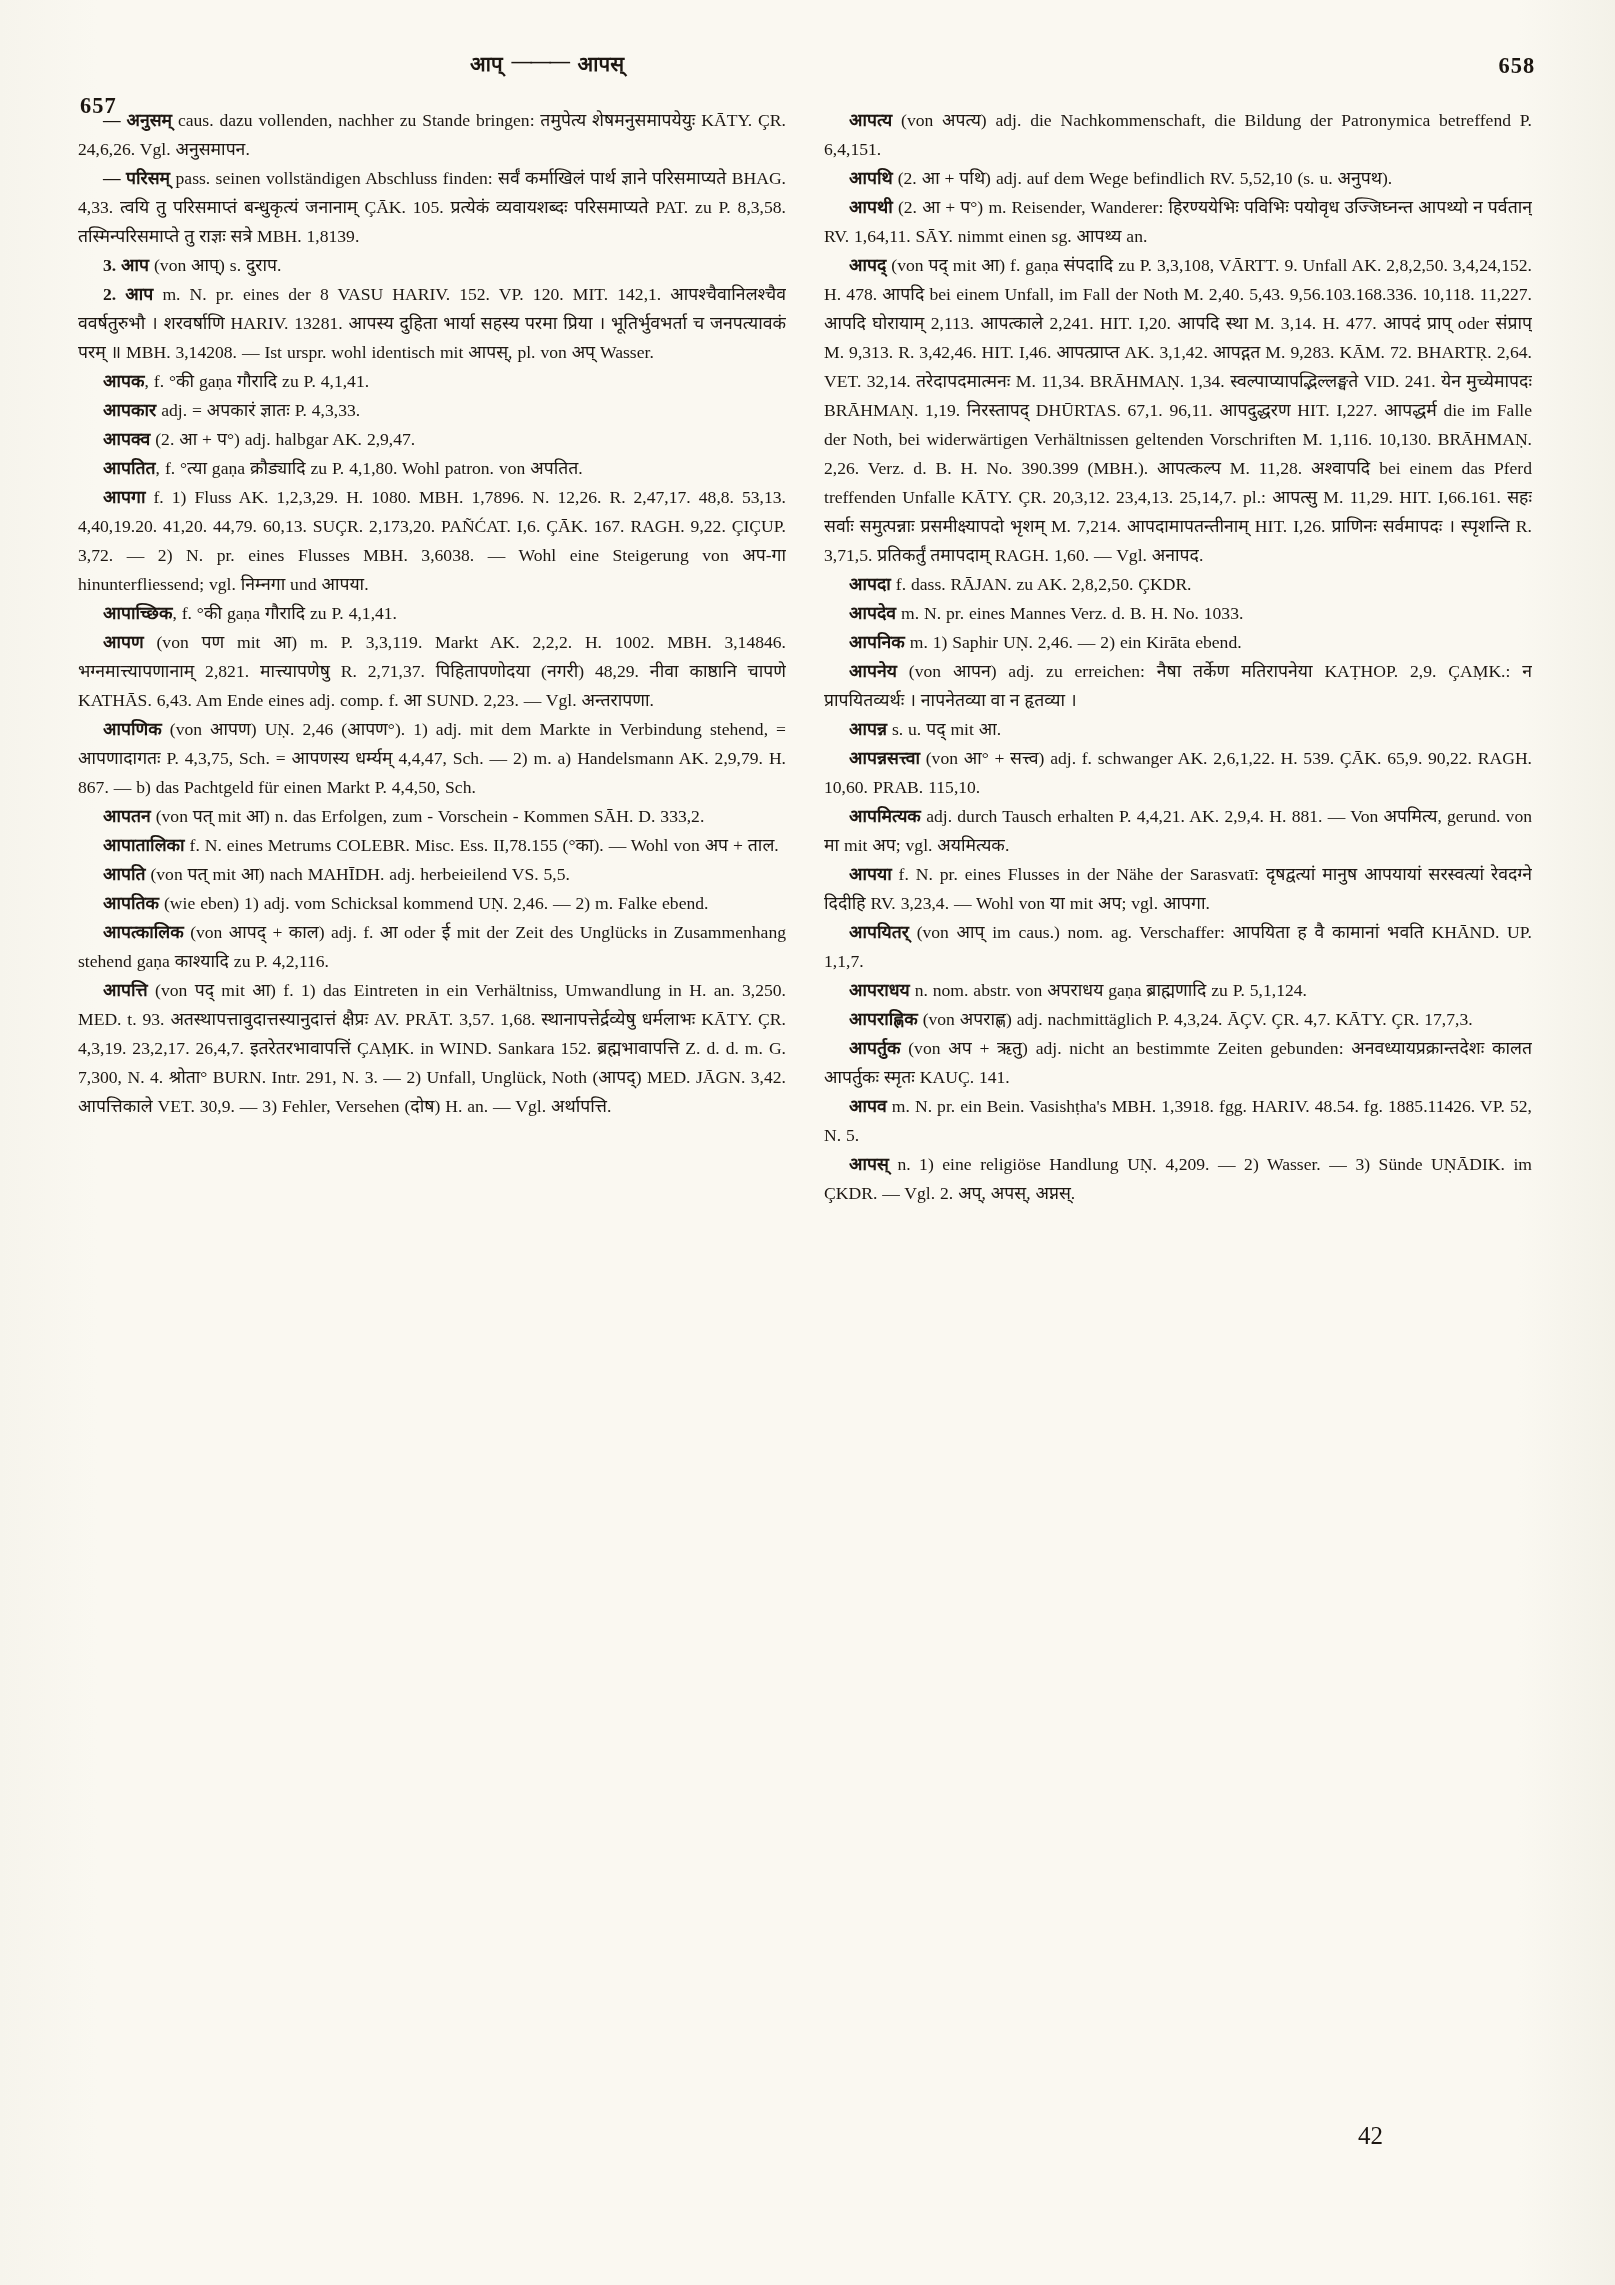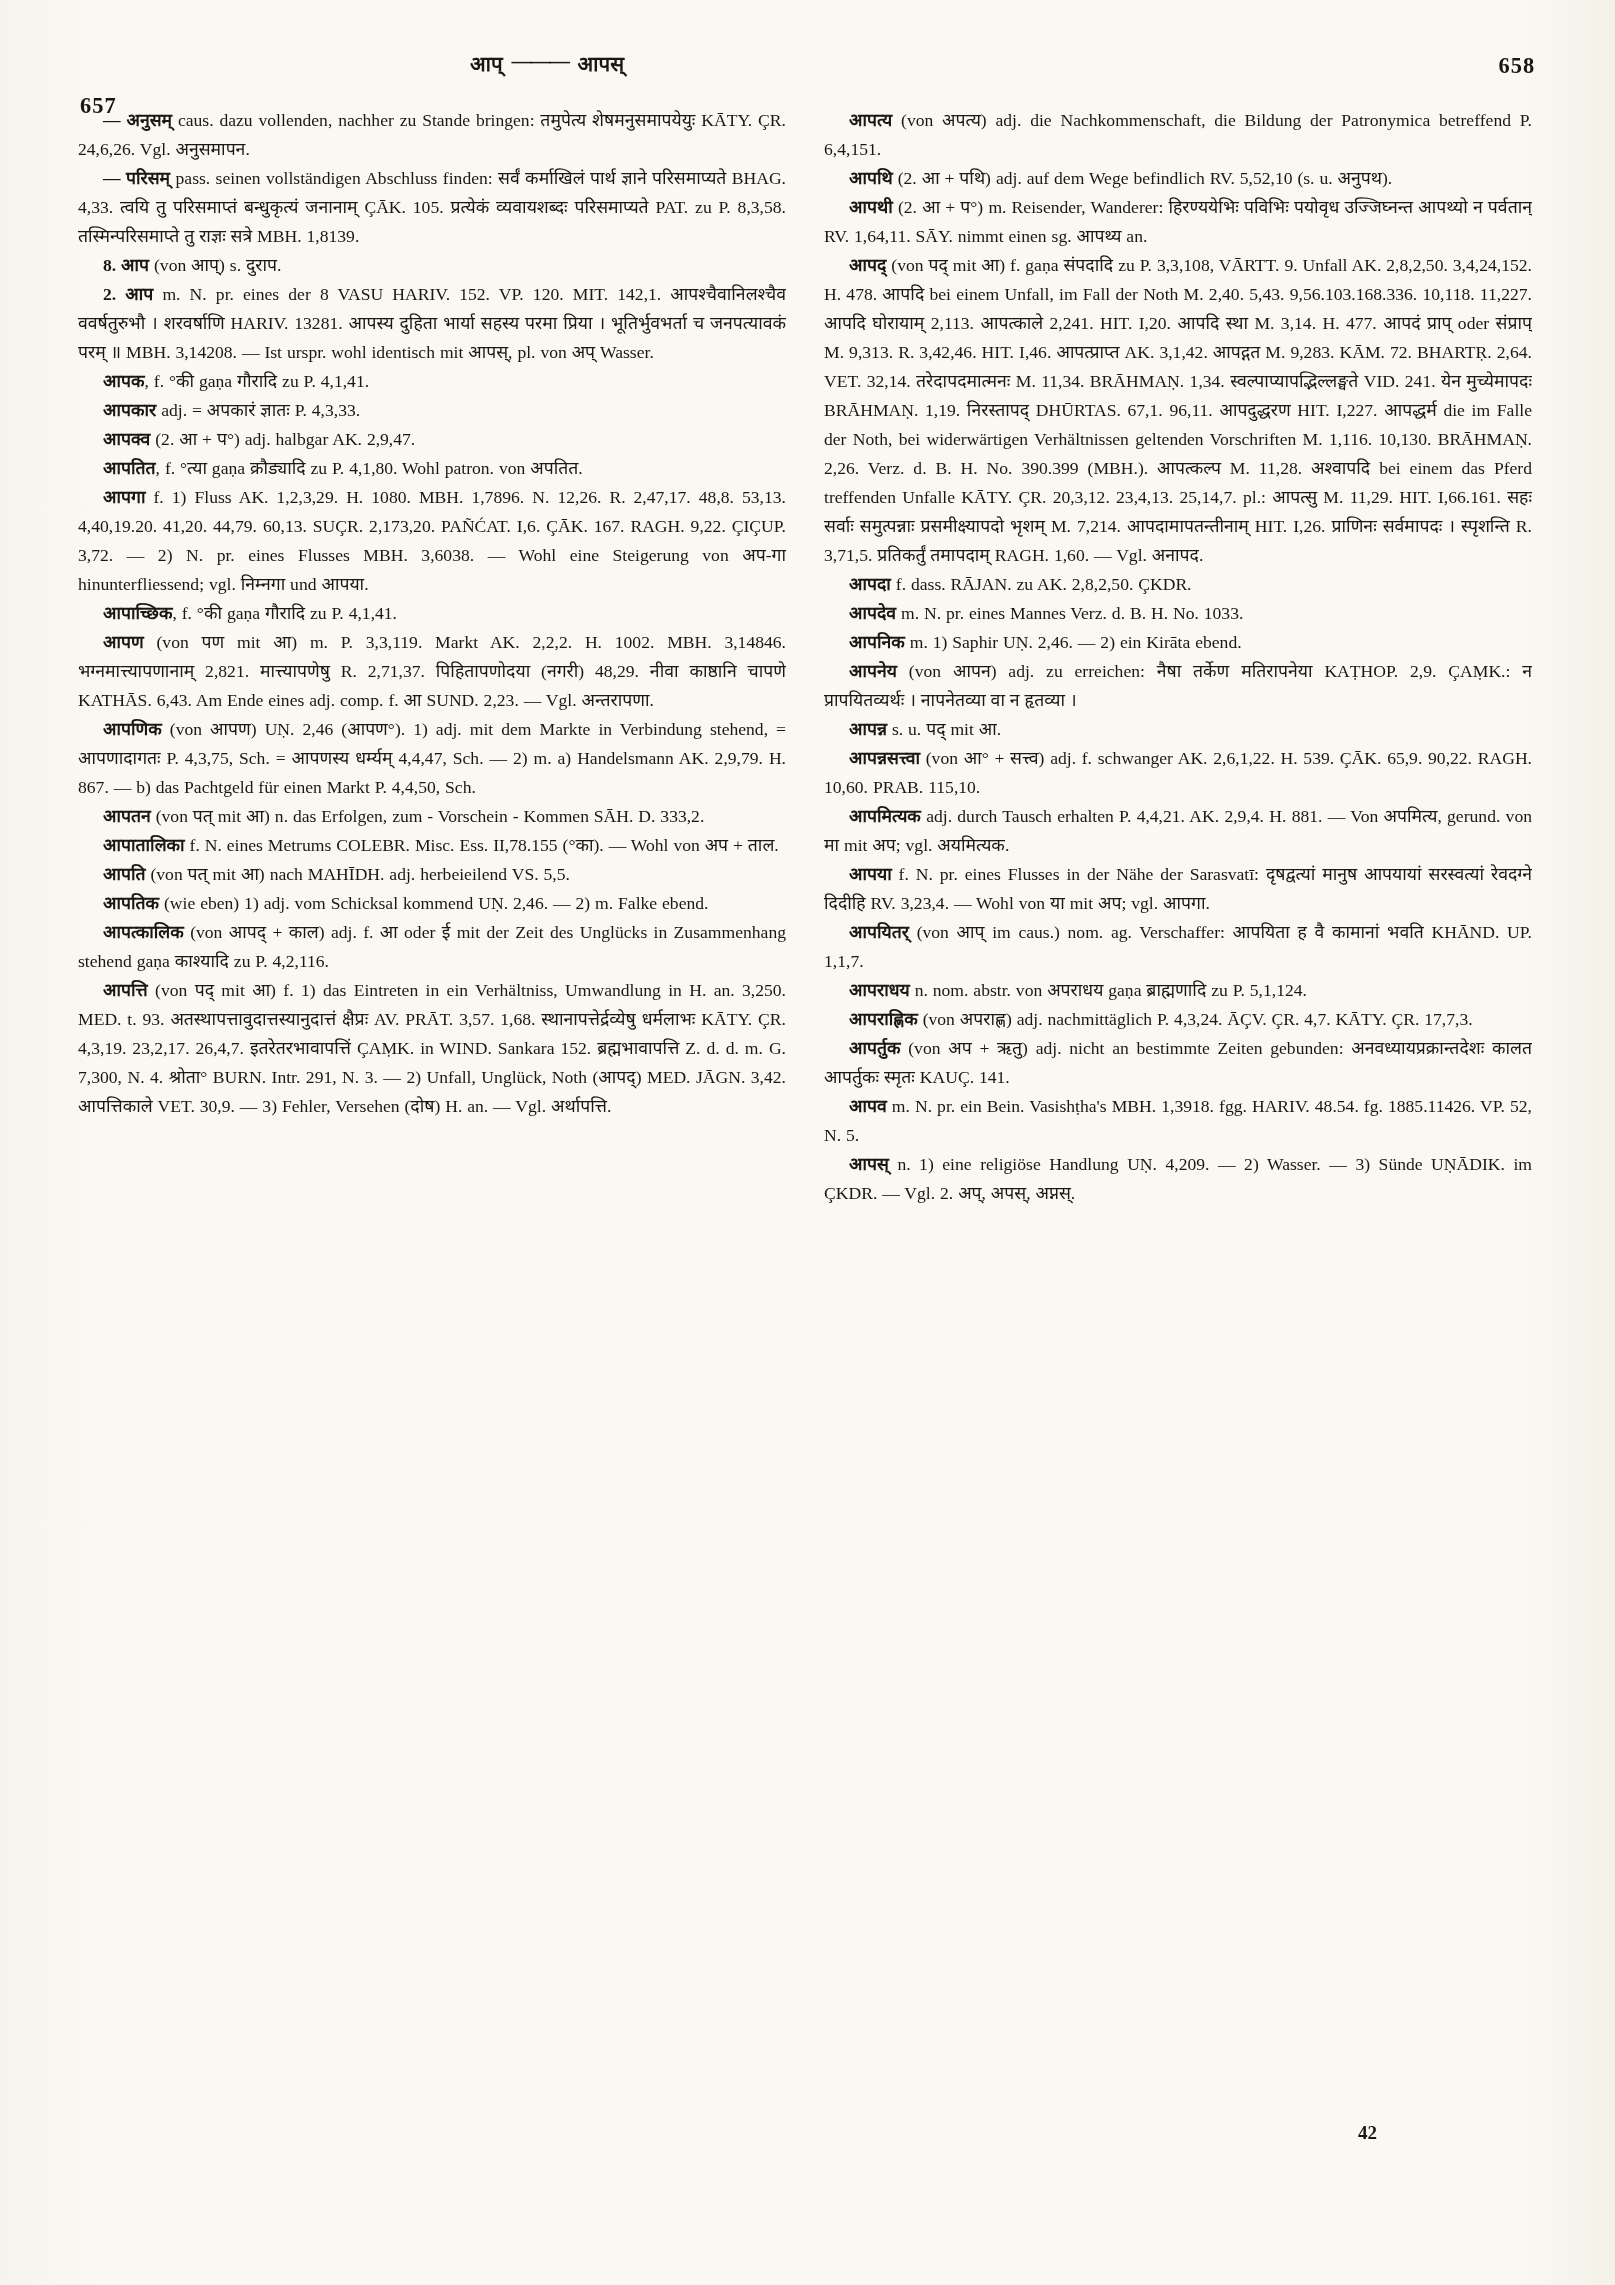--- a/index.html
+++ b/index.html
@@ -71,22 +71,22 @@
     line-height: 29px;
     word-spacing: 0.5px;
   }
   .entry .head {
     font-weight: 700;
   }
   .signature {
     position: absolute;
     left: 1358px;
     top: 2122px;
-    font-weight: 700;
-    font-size: 19px;
+    font-weight: 400;
+    font-size: 25px;
   }
 </style>
 </head>
 <body>
 
 <div class="page">
 
   <div class="running-head">
     <span class="pgnum left">657</span>
     <span class="head-words">
@@ -94,21 +94,21 @@
       <span class="rule">———</span>
       <span>आपस्</span>
     </span>
     <span class="pgnum right">658</span>
   </div>
 
   <div class="columns">
     <div class="col">
         <p class="entry"><span class="head">— अनुसम्</span> caus. dazu vollenden, nachher zu Stande bringen: तमुपेत्य शेषमनुसमापयेयुः KĀTY. ÇR. 24,6,26. Vgl. अनुसमापन.</p>
         <p class="entry"><span class="head">— परिसम्</span> pass. seinen vollständigen Abschluss finden: सर्वं कर्माखिलं पार्थ ज्ञाने परिसमाप्यते BHAG. 4,33. त्वयि तु परिसमाप्तं बन्धुकृत्यं जनानाम् ÇĀK. 105. प्रत्येकं व्यवायशब्दः परिसमाप्यते PAT. zu P. 8,3,58. तस्मिन्परिसमाप्ते तु राज्ञः सत्रे MBH. 1,8139.</p>
-        <p class="entry"><span class="head">8. आप</span> (von आप्) s. दुराप.</p>
+        <p class="entry"><span class="head">3. आप</span> (von आप्) s. दुराप.</p>
         <p class="entry"><span class="head">2. आप</span> m. N. pr. eines der 8 VASU HARIV. 152. VP. 120. MIT. 142,1. आपश्चैवानिलश्चैव ववर्षतुरुभौ । शरवर्षाणि HARIV. 13281. आपस्य दुहिता भार्या सहस्य परमा प्रिया । भूतिर्भुवभर्ता च जनपत्यावकं परम् ॥ MBH. 3,14208. — Ist urspr. wohl identisch mit आपस्, pl. von अप् Wasser.</p>
         <p class="entry"><span class="head">आपक</span>, f. °की gaṇa गौरादि zu P. 4,1,41.</p>
         <p class="entry"><span class="head">आपकार</span> adj. = अपकारं ज्ञातः P. 4,3,33.</p>
         <p class="entry"><span class="head">आपक्व</span> (2. आ + प°) adj. halbgar AK. 2,9,47.</p>
         <p class="entry"><span class="head">आपतित</span>, f. °त्या gaṇa क्रौड्यादि zu P. 4,1,80. Wohl patron. von अपतित.</p>
         <p class="entry"><span class="head">आपगा</span> f. 1) Fluss AK. 1,2,3,29. H. 1080. MBH. 1,7896. N. 12,26. R. 2,47,17. 48,8. 53,13. 4,40,19.20. 41,20. 44,79. 60,13. SUÇR. 2,173,20. PAÑĆAT. I,6. ÇĀK. 167. RAGH. 9,22. ÇIÇUP. 3,72. — 2) N. pr. eines Flusses MBH. 3,6038. — Wohl eine Steigerung von अप-गा hinunterfliessend; vgl. निम्नगा und आपया.</p>
         <p class="entry"><span class="head">आपाच्छिक</span>, f. °की gaṇa गौरादि zu P. 4,1,41.</p>
         <p class="entry"><span class="head">आपण</span> (von पण mit आ) m. P. 3,3,119. Markt AK. 2,2,2. H. 1002. MBH. 3,14846. भग्नमात्त्यापणानाम् 2,821. मात्त्यापणेषु R. 2,71,37. पिहितापणोदया (नगरी) 48,29. नीवा काष्ठानि चापणे KATHĀS. 6,43. Am Ende eines adj. comp. f. आ SUND. 2,23. — Vgl. अन्तरापणा.</p>
         <p class="entry"><span class="head">आपणिक</span> (von आपण) UṆ. 2,46 (आपण°). 1) adj. mit dem Markte in Verbindung stehend, = आपणादागतः P. 4,3,75, Sch. = आपणस्य धर्म्यम् 4,4,47, Sch. — 2) m. a) Handelsmann AK. 2,9,79. H. 867. — b) das Pachtgeld für einen Markt P. 4,4,50, Sch.</p>
         <p class="entry"><span class="head">आपतन</span> (von पत् mit आ) n. das Erfolgen, zum - Vorschein - Kommen SĀH. D. 333,2.</p>

